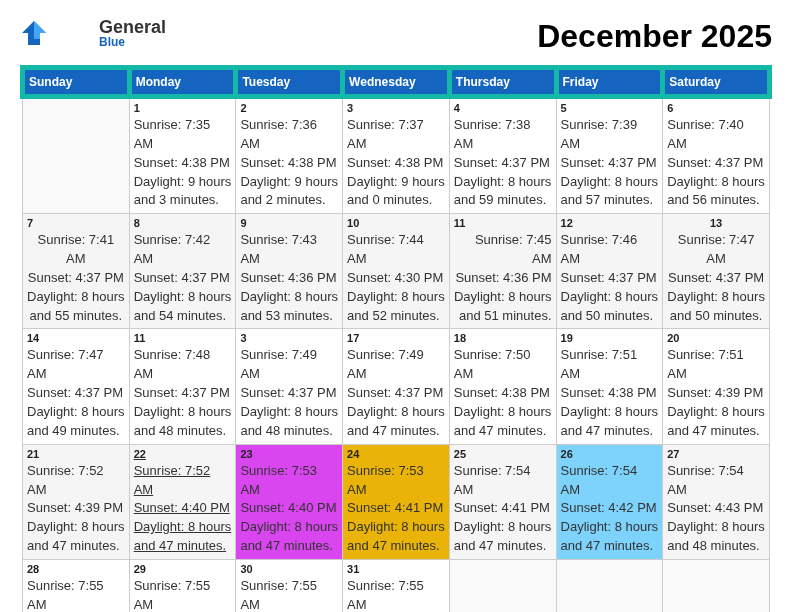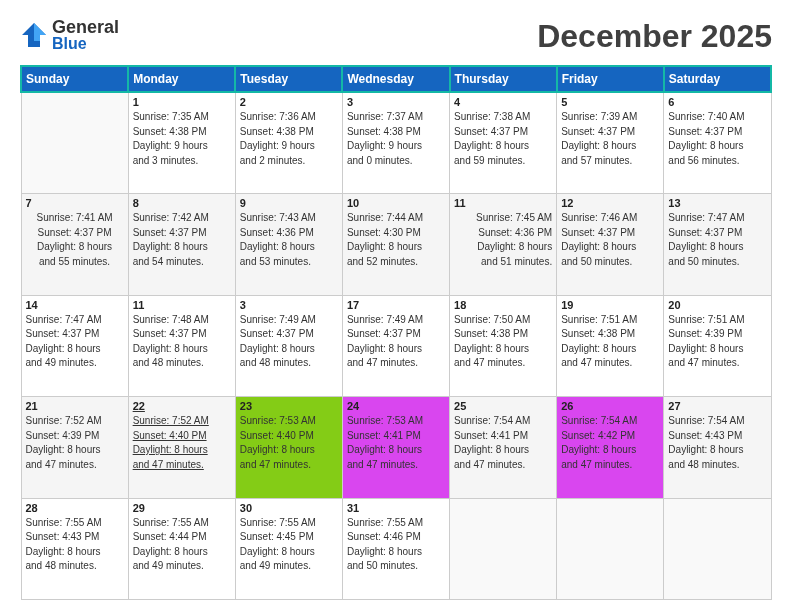--- a/index.html
+++ b/index.html
@@ -19,69 +19,70 @@
     }
     .header {
       display: flex;
       justify-content: space-between;
       align-items: flex-start;
       margin-bottom: 10px;
     }
     .logo {
       display: flex;
       align-items: center;
+      gap: 47px;
     }
     .logo-text {
       display: flex;
       flex-direction: column;
       line-height: 1;
     }
     .logo-general {
       font-size: 18px;
       font-weight: bold;
       color: #333;
     }
     .logo-blue {
-      font-size: 16px;
+      font-size: 12px;
       font-weight: bold;
       color: #1565c0;
     }
     .logo-icon {
       width: 28px;
       height: 28px;
       margin-right: 4px;
       position: relative;
     }
     .title-block {
       text-align: right;
     }
     .title-month {
       font-size: 32px;
       font-weight: bold;
-      color: #404040;
+      color: #000000;
     }
     .title-location {
       font-size: 16px;
       color: #555;
     }
     .calendar {
       flex: 1;
       border: 1px solid #ccc;
       border-collapse: collapse;
       width: 100%;
       table-layout: fixed;
     }
     .calendar th {
       background: #1565c0;
       color: #fff;
       font-size: 12px;
       font-weight: bold;
       padding: 5px 4px;
       text-align: left;
-      border: 2px solid #14b8a6;
+      border: 5px solid #14b8a6;
     }
     .calendar td {
       vertical-align: top;
       border: 1px solid #ccc;
       padding: 3px 4px;
       font-size: 9.5px;
       color: #333;
       background: #fff;
       min-height: 80px;
       height: 80px;
@@ -90,21 +91,21 @@
       background: #f5f5f5;
     }
     .day-number {
       font-size: 11px;
       font-weight: bold;
       color: #222;
       display: block;
       margin-bottom: 2px;
     }
     .day-info {
-      font-size: 10px;
+      font-size: 13px;
       color: #333;
       line-height: 1.45;
     }
     .empty-cell {
       background: #f9f9f9 !important;
     }
   </style>
 </head>
 <body>
 
@@ -221,21 +222,21 @@
 Daylight: 8 hours
 and 51 minutes.</div>
           </td>
           <td style="background: rgb(245, 245, 245);">
             <span class="day-number">12</span>
             <div class="day-info" style="white-space: pre-line;">Sunrise: 7:46 AM
 Sunset: 4:37 PM
 Daylight: 8 hours
 and 50 minutes.</div>
           </td>
-          <td style="background: rgb(245, 245, 245);">
+          <td style="background: rgb(245, 245, 245); text-align: center;">
             <span class="day-number">13</span>
             <div class="day-info" style="white-space: pre-line;">Sunrise: 7:47 AM
 Sunset: 4:37 PM
 Daylight: 8 hours
 and 50 minutes.</div>
           </td>
         </tr>
         <tr>
           <td>
             <span class="day-number">14</span>
@@ -295,42 +296,42 @@
 Daylight: 8 hours
 and 47 minutes.</div>
           </td>
           <td style="background: rgb(245, 245, 245); text-decoration: underline;">
             <span class="day-number">22</span>
             <div class="day-info" style="white-space: pre-line;">Sunrise: 7:52 AM
 Sunset: 4:40 PM
 Daylight: 8 hours
 and 47 minutes.</div>
           </td>
-          <td style="background: #84cc16;">
+          <td style="background: #d946ef;">
             <span class="day-number">23</span>
             <div class="day-info" style="white-space: pre-line;">Sunrise: 7:53 AM
 Sunset: 4:40 PM
 Daylight: 8 hours
 and 47 minutes.</div>
           </td>
-          <td style="background: #d946ef;">
+          <td style="background: #eab308;">
             <span class="day-number">24</span>
             <div class="day-info" style="white-space: pre-line;">Sunrise: 7:53 AM
 Sunset: 4:41 PM
 Daylight: 8 hours
 and 47 minutes.</div>
           </td>
           <td style="background: rgb(245, 245, 245);">
             <span class="day-number">25</span>
             <div class="day-info" style="white-space: pre-line;">Sunrise: 7:54 AM
 Sunset: 4:41 PM
 Daylight: 8 hours
 and 47 minutes.</div>
           </td>
-          <td style="background: #d946ef;">
+          <td style="background: #7dd3fc;">
             <span class="day-number">26</span>
             <div class="day-info" style="white-space: pre-line;">Sunrise: 7:54 AM
 Sunset: 4:42 PM
 Daylight: 8 hours
 and 47 minutes.</div>
           </td>
           <td style="background: rgb(245, 245, 245);">
             <span class="day-number">27</span>
             <div class="day-info" style="white-space: pre-line;">Sunrise: 7:54 AM
 Sunset: 4:43 PM

